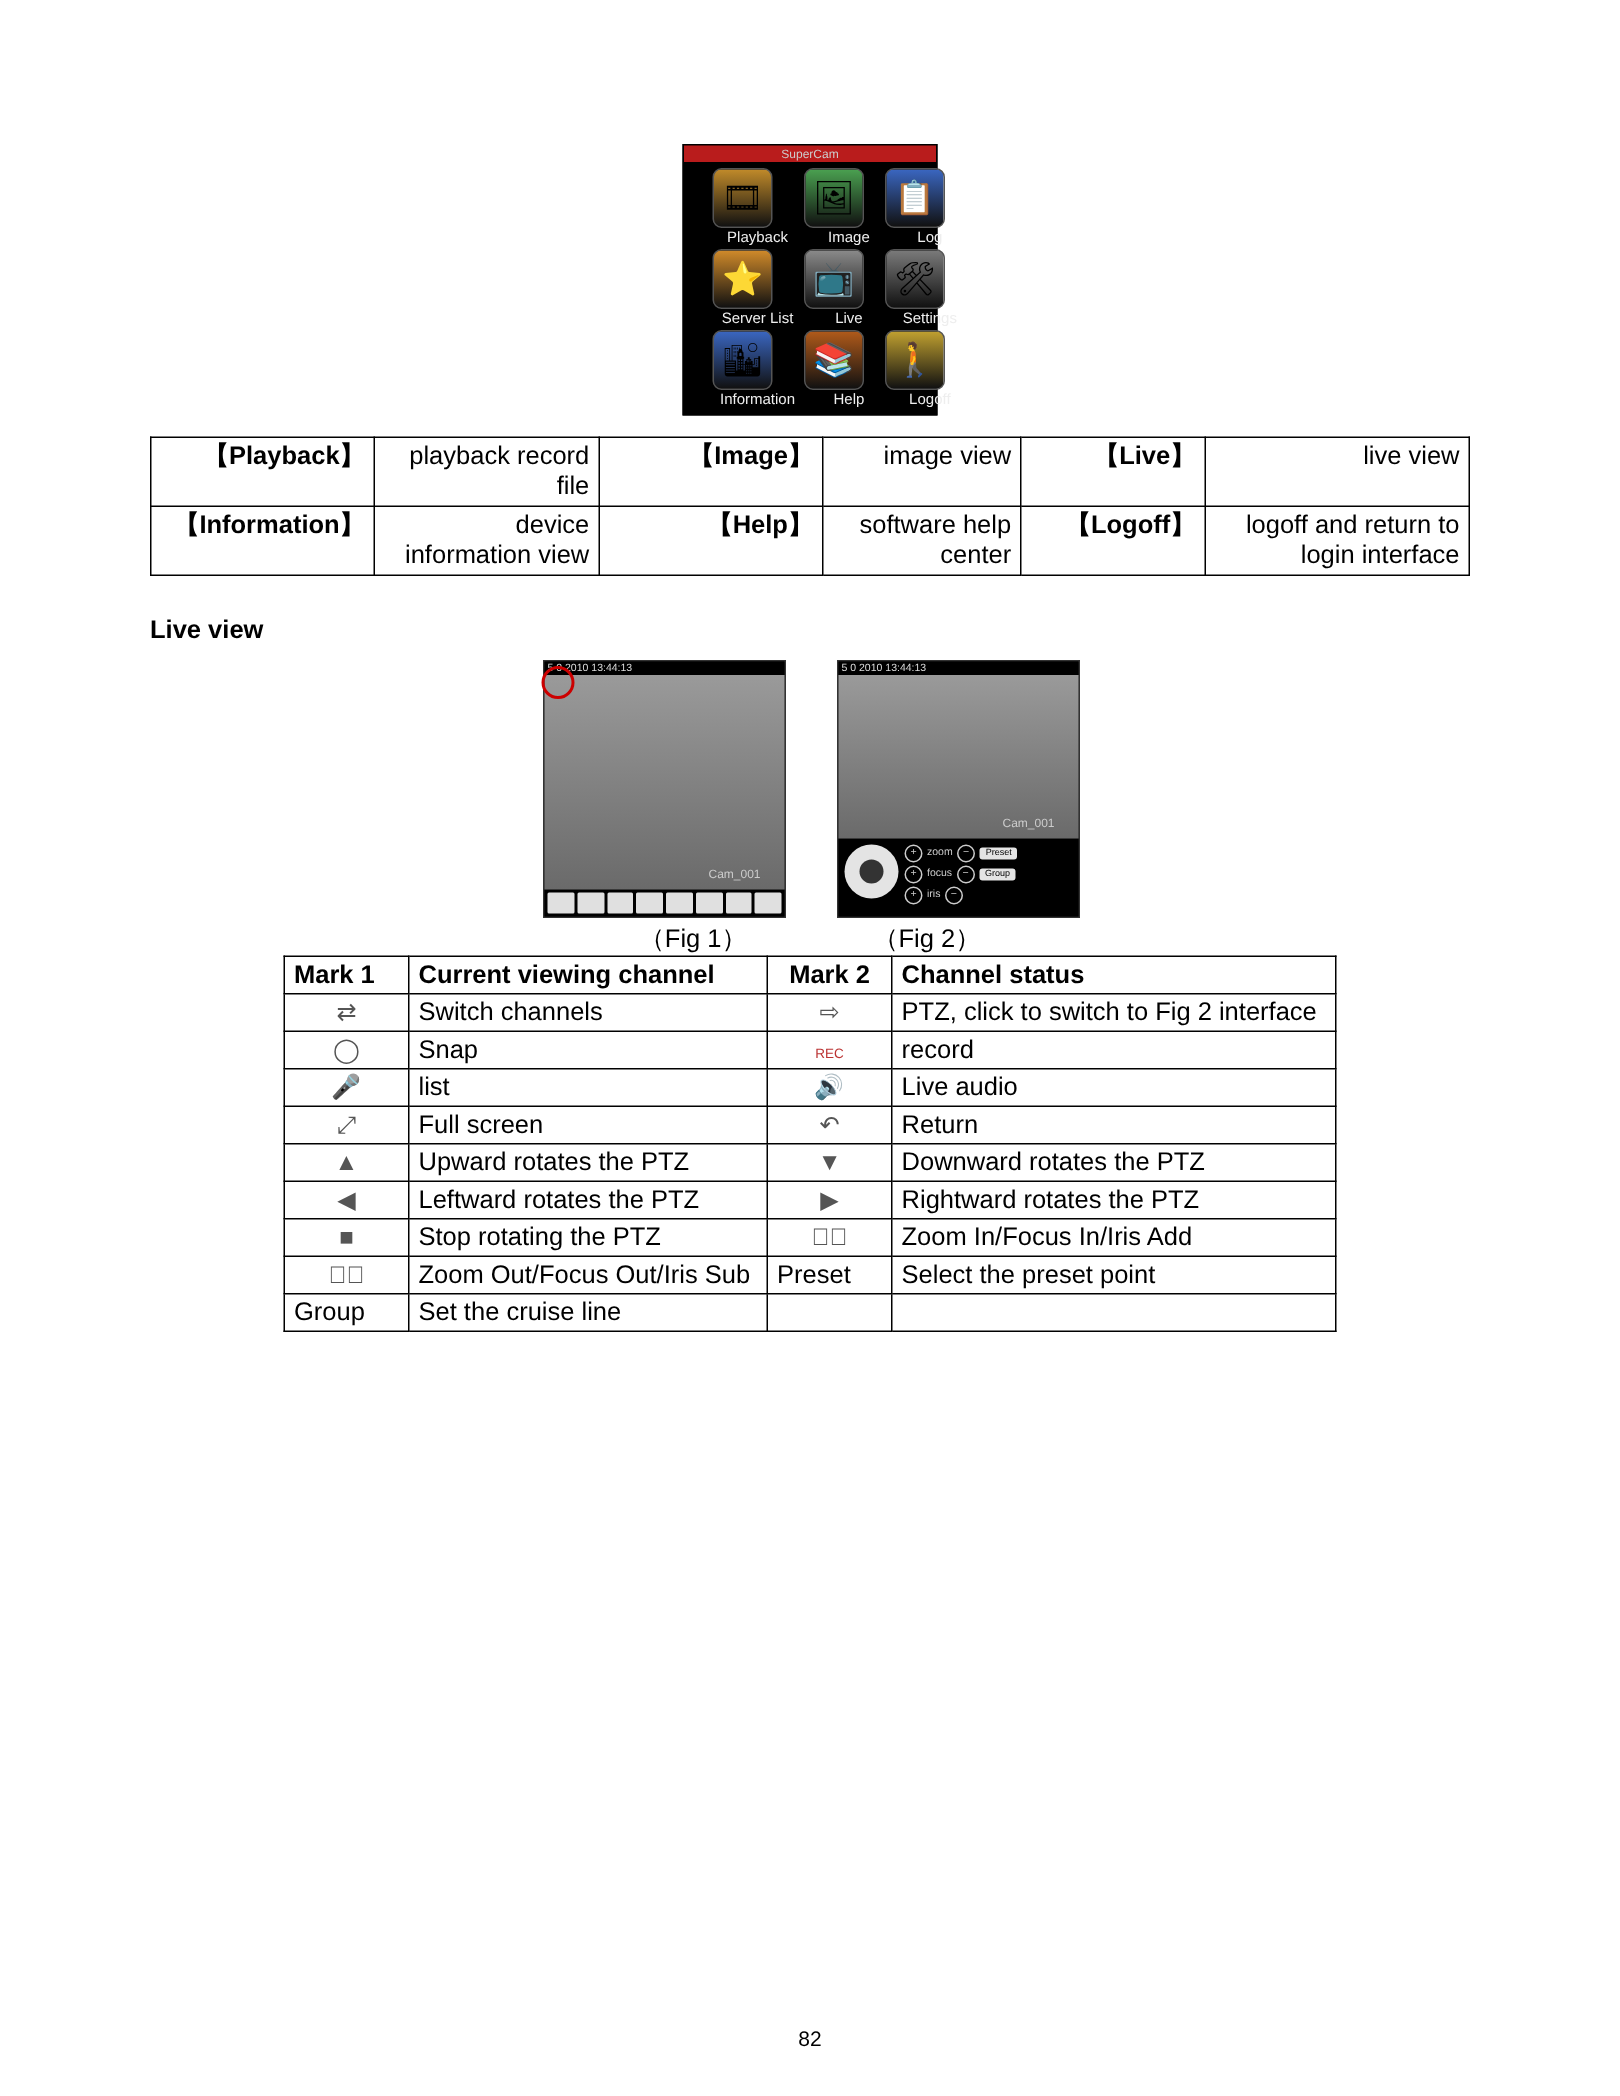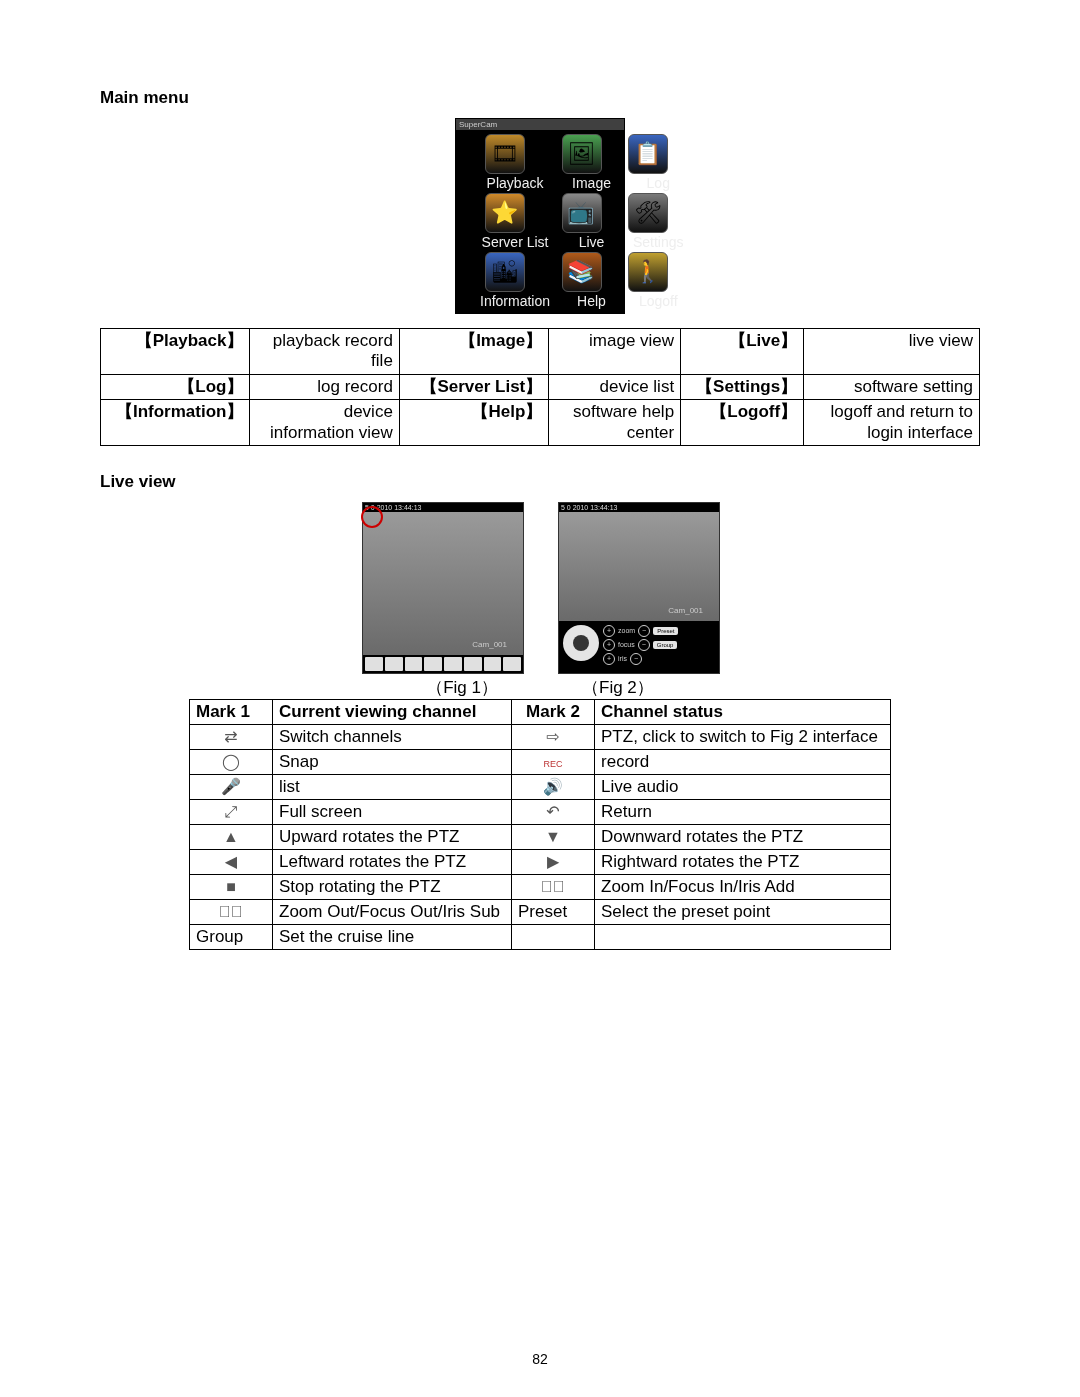--- a/index.html
+++ b/index.html
@@ -25,21 +25,22 @@
   .phone{
     width:168px;
     margin:8px auto 14px auto;
     background:#000;
     border:1px solid #000;
   }
   .phone-title{
     font-size:8px;
     color:#ccc;
     padding:1px 3px;
-    background:#404040;
+    background:#b91c1c;
+    text-align:center;
   }
   .phone-grid{
     display:grid;
     grid-template-columns:repeat(3,1fr);
     gap:2px;
     padding:4px;
   }
   .p-cell{
     display:flex;
     flex-direction:column;
@@ -52,21 +53,21 @@
     background:linear-gradient(#666,#222);
     border:1px solid #555;
     position:relative;
   }
   .p-icon .glyph{
     position:absolute;inset:0;
     display:flex;align-items:center;justify-content:center;
     font-size:22px;
   }
   .p-label{
-    font-size:14px;
+    font-size:10px;
     color:#eee;
     text-align:center;
     padding-left:20px;
   }
 
   
   table.menu-table{
     border-collapse:collapse;
     width:100%;
     table-layout:fixed;
@@ -189,21 +190,20 @@
     left:0;right:0;
     text-align:center;
     font-size:14px;
   }
 </style>
 </head>
 <body>
 
 <div class="page">
 
-  <div class="section-title">Main menu</div>
 
   <div class="phone">
     <div class="phone-title">SuperCam</div>
     <div class="phone-grid" id="phone-grid">
         <div class="p-cell">
           <div class="p-icon" style="background: linear-gradient(rgb(192, 138, 42), rgb(17, 17, 17));">
             <div class="glyph">🎞</div>
           </div>
           <div class="p-label">Playback</div>
         </div>
@@ -268,28 +268,20 @@
         <col style="width:20%">
     </colgroup>
     <tbody id="menu-tbody">
         <tr>
           <td class="label">【Playback】</td>
           <td>playback record file</td>
           <td class="label">【Image】</td>
           <td>image view</td>
           <td class="label">【Live】</td>
           <td>live view</td>
-        </tr>
-        <tr>
-          <td class="label">【Log】</td>
-          <td>log record</td>
-          <td class="label">【Server List】</td>
-          <td>device list</td>
-          <td class="label">【Settings】</td>
-          <td>software setting</td>
         </tr>
         <tr>
           <td class="label">【Information】</td>
           <td>device information view</td>
           <td class="label">【Help】</td>
           <td>software help center</td>
           <td class="label">【Logoff】</td>
           <td>logoff and return to login interface</td>
         </tr>
       </tbody>

